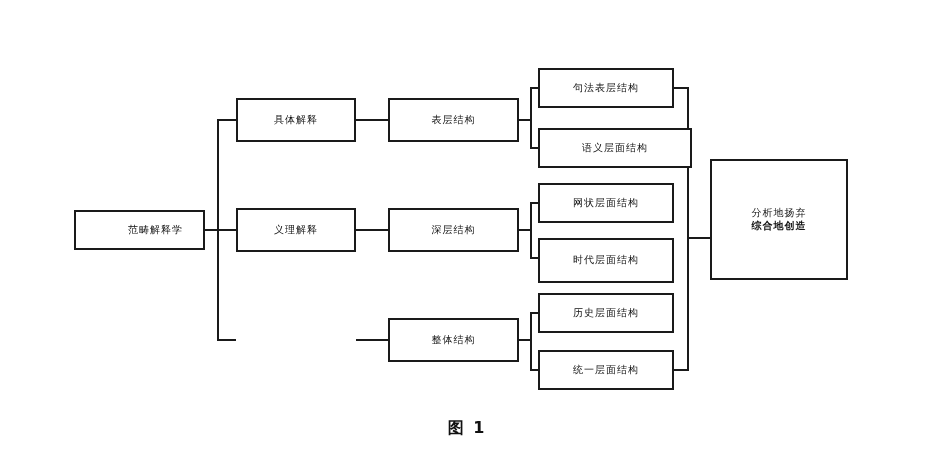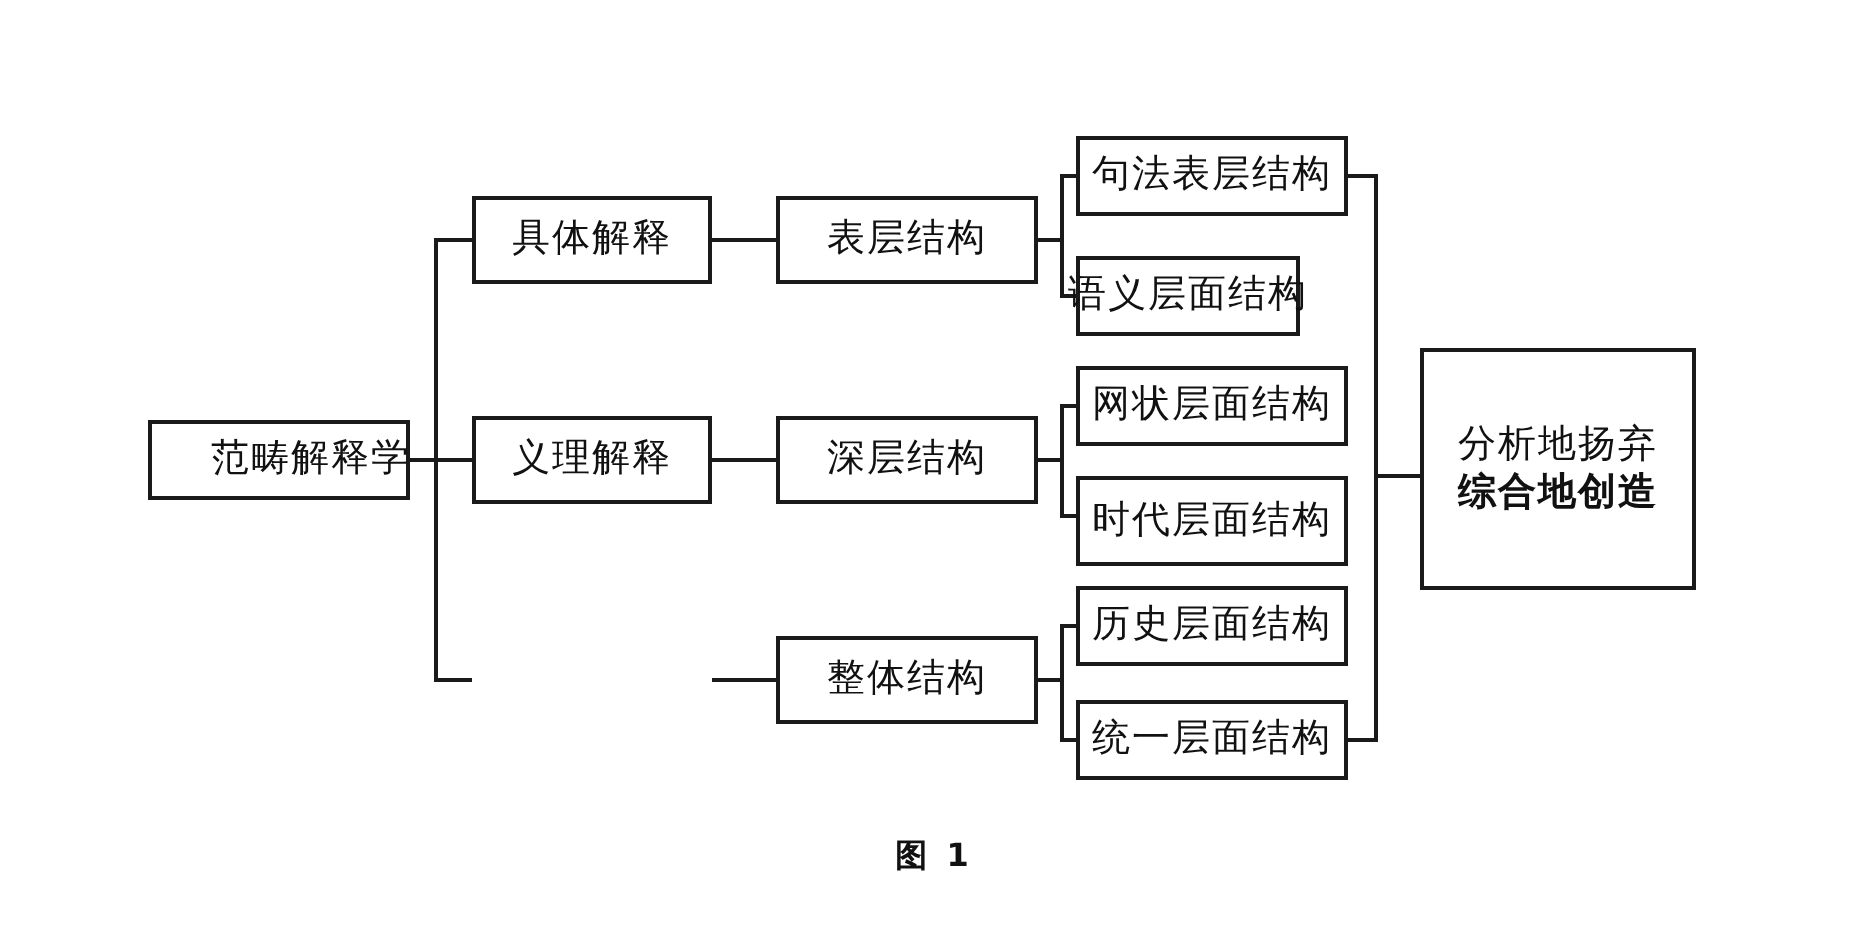--- a/index.html
+++ b/index.html
@@ -22,21 +22,21 @@
     position: absolute;
     box-sizing: border-box;
     border: 2px solid #1a1a1a;
     background: #ffffff;
     display: flex;
     flex-direction: column;
     align-items: center;
     justify-content: center;
     color: #111111;
     font-family: "DejaVu Sans", "Liberation Sans", sans-serif;
-    font-size: 19px;
+    font-size: 10px;
     letter-spacing: 1px;
     line-height: 1.25;
     white-space: nowrap;
     z-index: 3;
   }
   .node.thin {
     border-width: 2px;
   }
   .node .line2 {
     font-weight: bold;
@@ -109,35 +109,35 @@
   <div class="node" id="node-l2-2" style="left: 388px; top: 318px; width: 131px; height: 44px;">
     <span>整体结构</span>
   </div>
   <div class="node" id="node-l2-1" style="left: 388px; top: 208px; width: 131px; height: 44px;">
     <span>深层结构</span>
   </div>
 
   <div class="node thin" id="node-l3-0" style="left: 538px; top: 68px; width: 136px; height: 40px;">
     <span>句法表层结构</span>
   </div>
-  <div class="node thin" id="node-l3-1" style="left: 538px; top: 128px; width: 112px; height: 40px;">
+  <div class="node thin" id="node-l3-1" style="left: 538px; top: 128px; width: 154px; height: 40px;">
     <span>语义层面结构</span>
   </div>
   <div class="node thin" id="node-l3-2" style="left: 538px; top: 183px; width: 136px; height: 40px;">
     <span>网状层面结构</span>
   </div>
   <div class="node thin" id="node-l3-3" style="left: 538px; top: 238px; width: 136px; height: 45px;">
     <span>时代层面结构</span>
   </div>
   <div class="node thin" id="node-l3-4" style="left: 538px; top: 293px; width: 136px; height: 40px;">
     <span>历史层面结构</span>
   </div>
   <div class="node thin" id="node-l3-5" style="left: 538px; top: 350px; width: 136px; height: 40px;">
     <span>统一层面结构</span>
   </div>
 
-  <div class="node" id="node-result" style="left: 710px; top: 174px; width: 138px; height: 121px;">
+  <div class="node" id="node-result" style="left: 710px; top: 159px; width: 138px; height: 121px;">
     <span class="line1">分析地扬弃</span>
     <span class="line2">综合地创造</span>
   </div>
 
   <div class="caption" id="figure-caption" style="top: 418px; left: 0px;">图 1</div>
 </div>
 
 </body></html>

